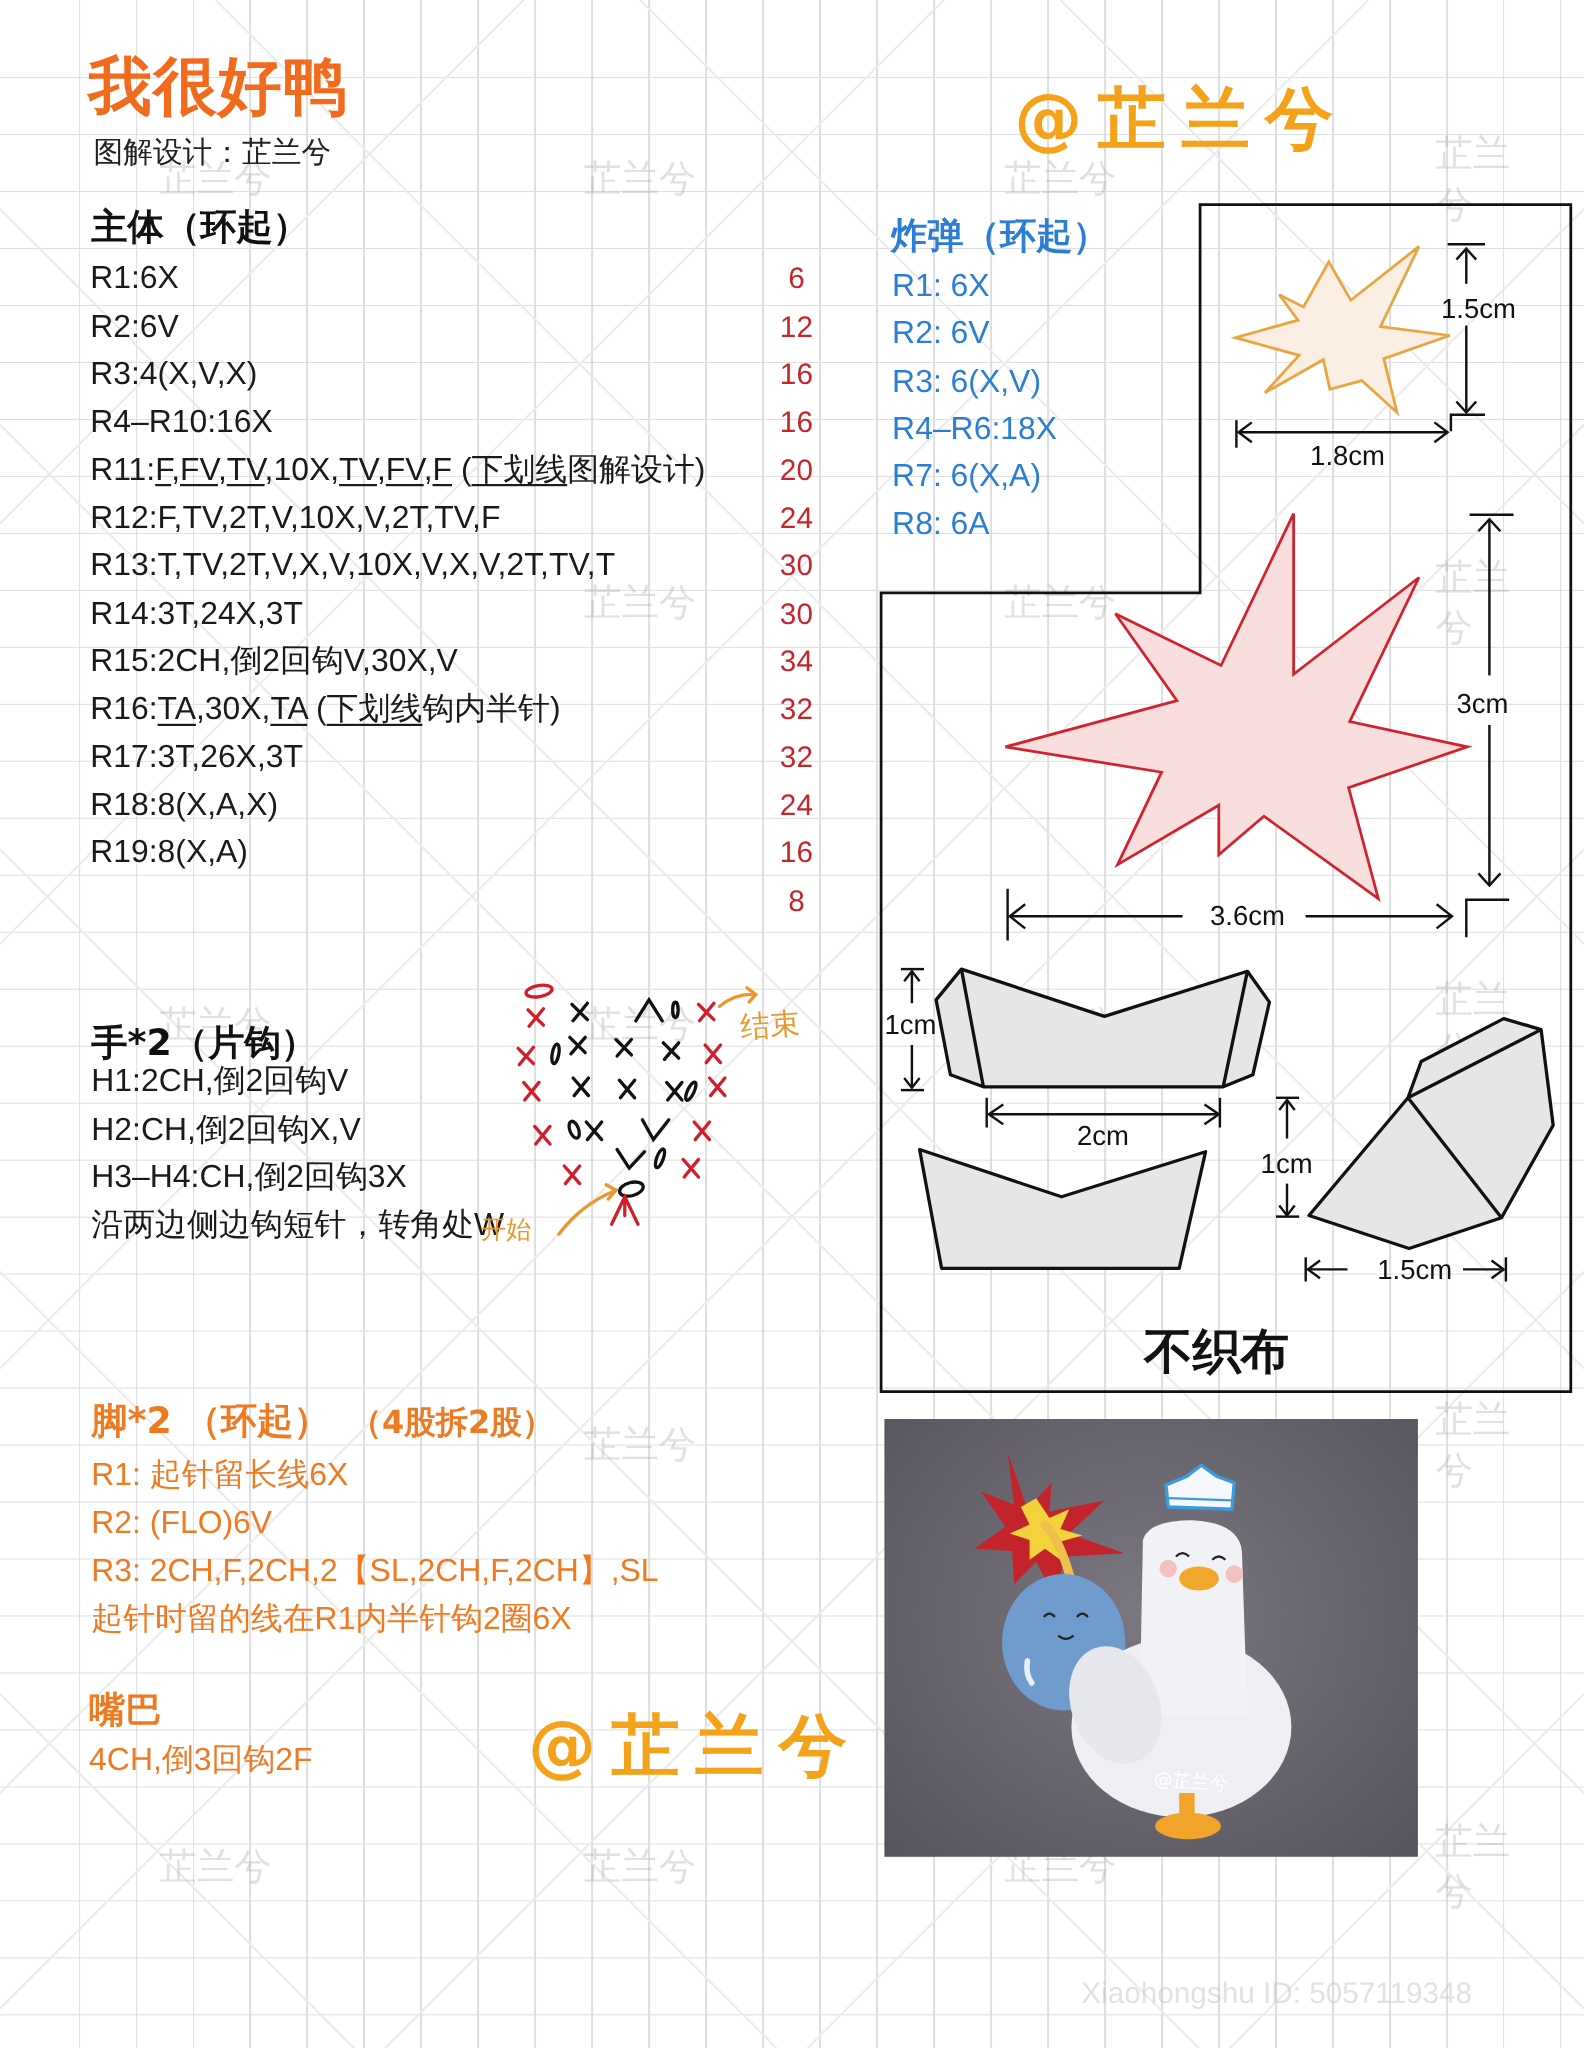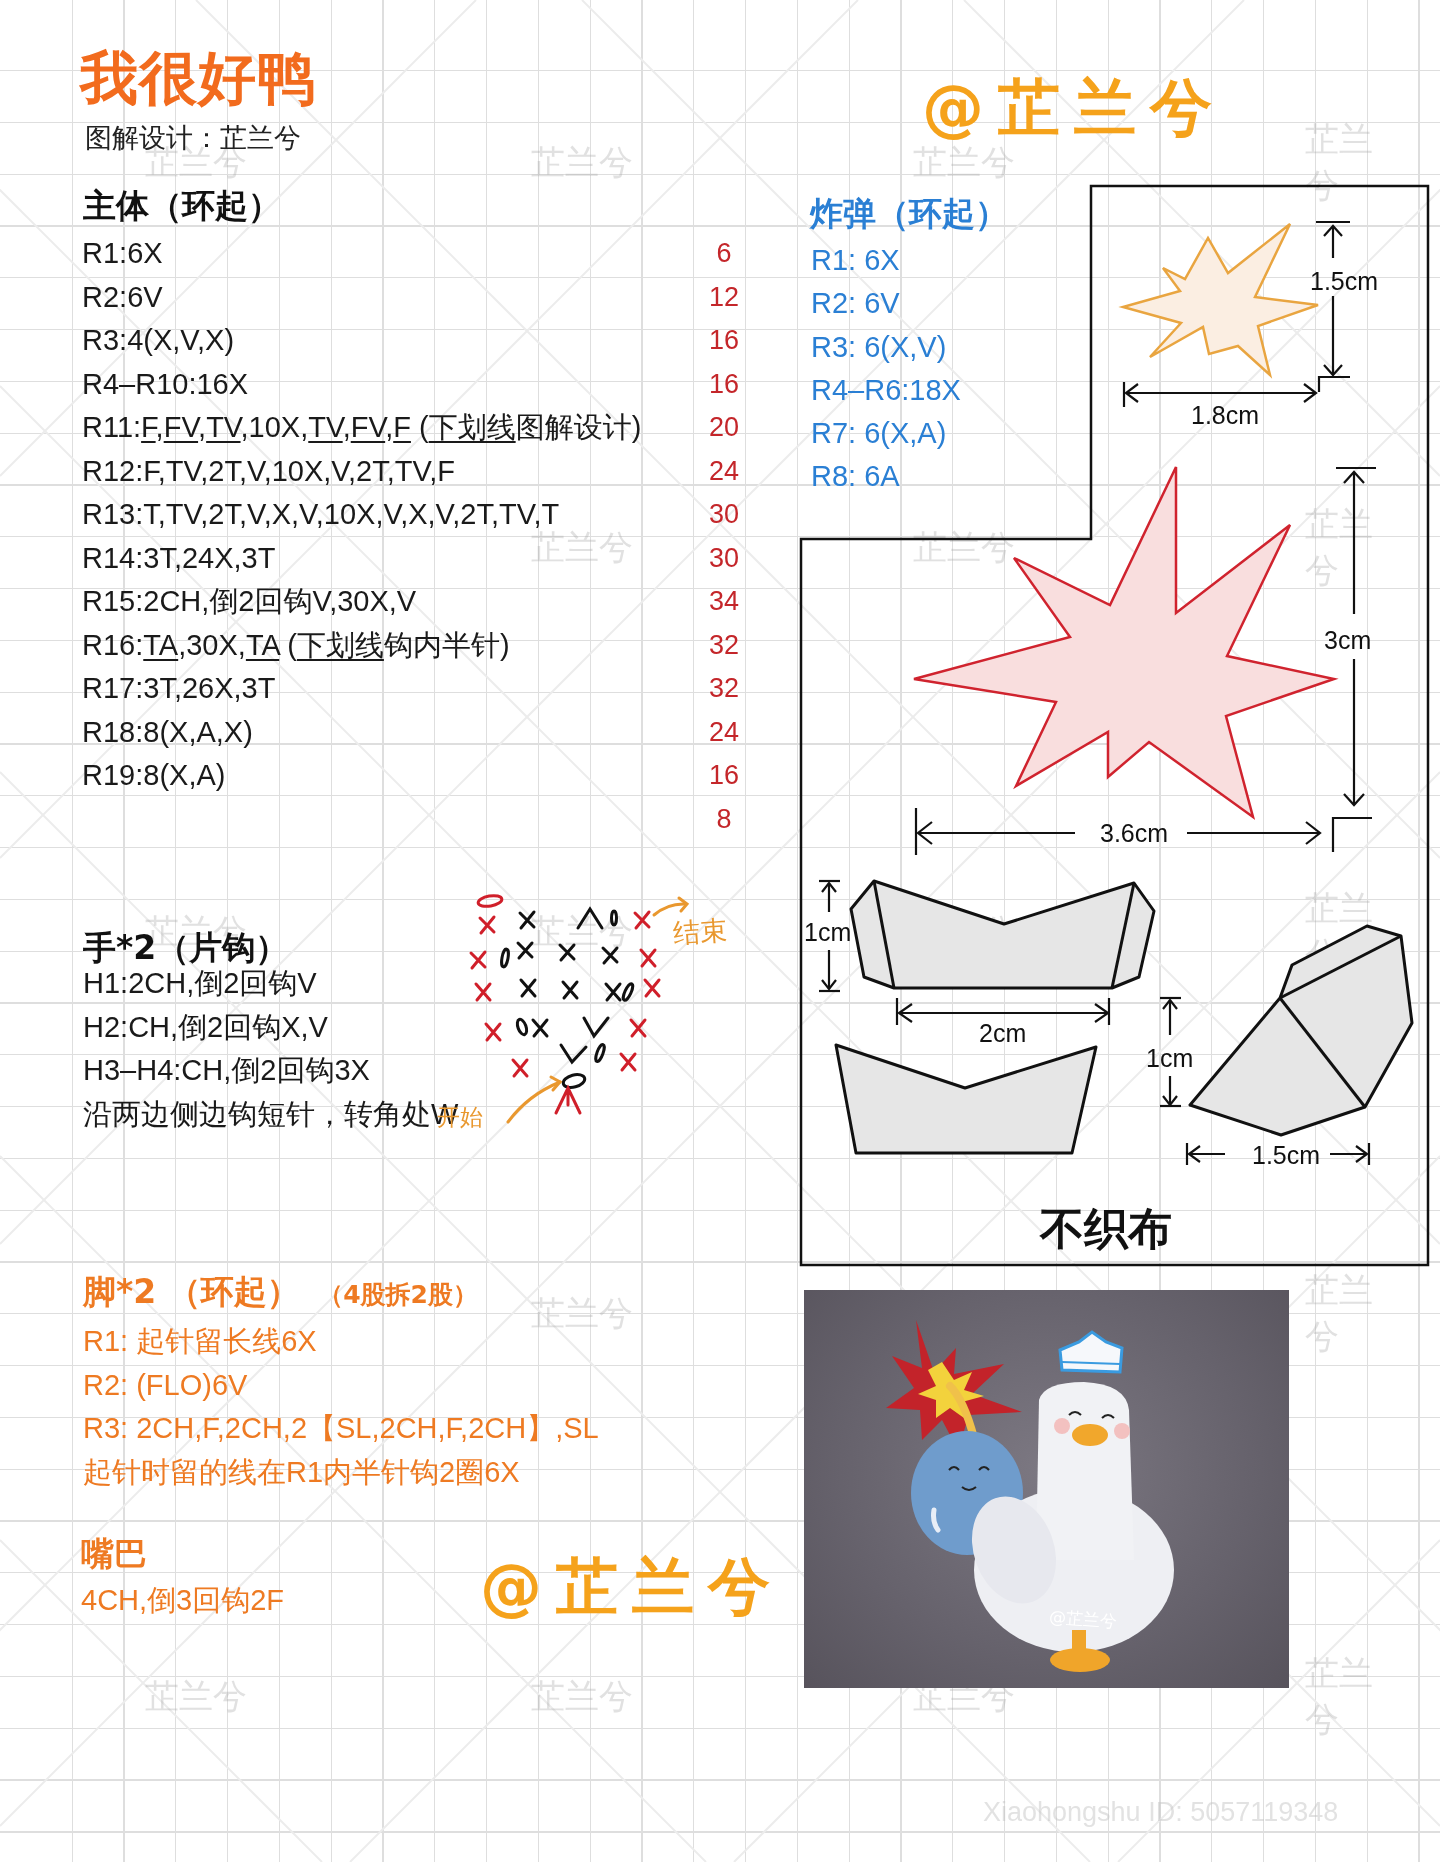--- a/index.html
+++ b/index.html
@@ -294,21 +294,21 @@
       <path d="M556 1113 L568 1088 L580 1113 M568 1088 L568 1105" stroke="#d01f2a"></path>
       <path d="M508 1122 Q528 1095 560 1082" stroke="#e9982f"></path>
       <path d="M551 1077 L560 1082 L553 1090" stroke="#e9982f"></path>
     </g>
   </svg>
   <div class="abs" style="left:673px;top:914px;font-size:27px;color:#e9982f;font-family:'DejaVu Sans',sans-serif;transform:rotate(-4deg)">结束</div>
   <div class="abs" style="left:437px;top:1102px;font-size:23px;color:#e9982f;font-family:'DejaVu Sans',sans-serif">开始</div>
 
   <div class="abs" style="left:83px;top:1270px">
     <span class="h-orange">脚*2 （环起）</span>
-    <span class="orange" style="font-size:25px;font-weight:bold;margin-left:14px;font-family:'DejaVu Sans',sans-serif">（4股拆2股）</span>
+    <span class="orange" style="font-size:29px;font-weight:bold;margin-left:14px;font-family:'DejaVu Sans',sans-serif">（4股拆2股）</span>
   </div>
   <div class="abs" style="left:83px;top:1324px">
     <div class="row orange" style="height:43.7px">R1: 起针留长线6X</div>
     <div class="row orange" style="height:43.7px">R2: (FLO)6V</div>
     <div class="row orange" style="height:43.7px">R3: 2CH,F,2CH,2【SL,2CH,F,2CH】,SL</div>
     <div class="row orange" style="height:43.7px">起针时留的线在R1内半针钩2圈6X</div>
   </div>
 
   <div class="abs h-orange" style="left:81px;top:1532px">嘴巴</div>
   <div class="abs row orange" style="left:81px;top:1583px">4CH,倒3回钩2F</div>

